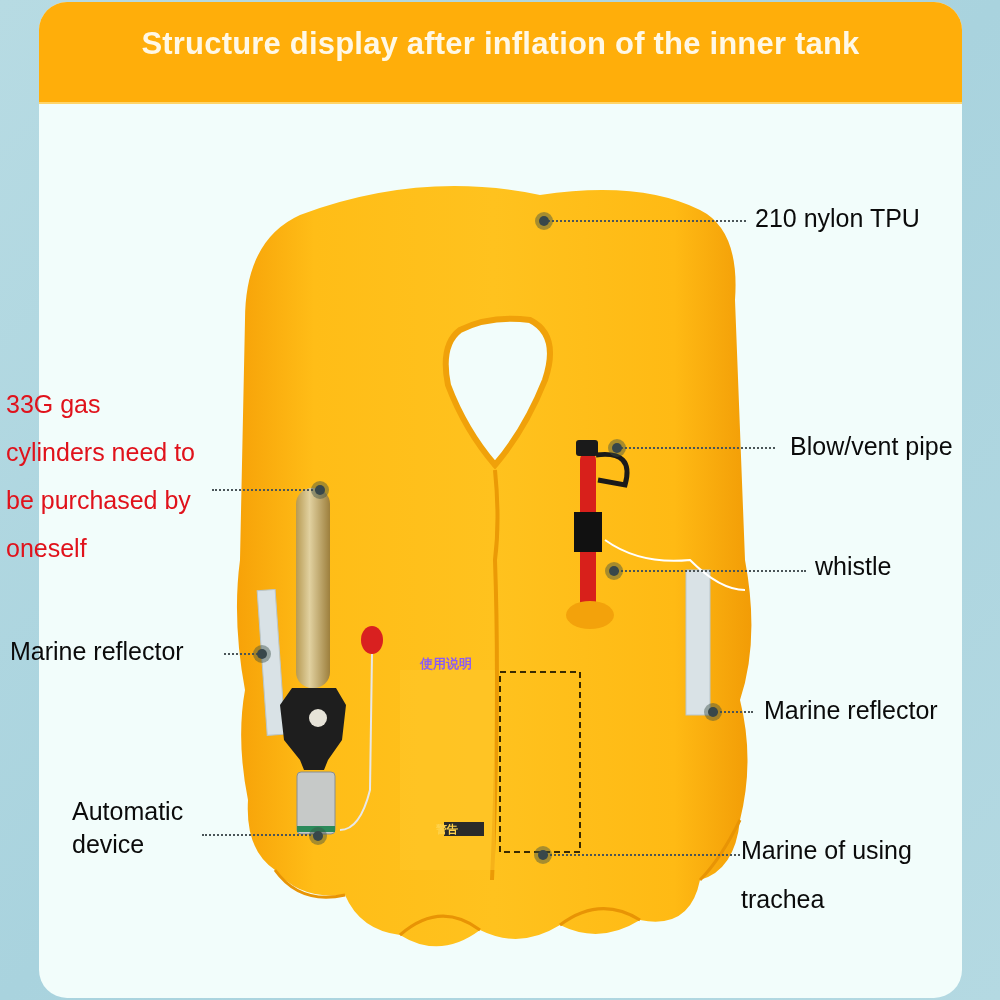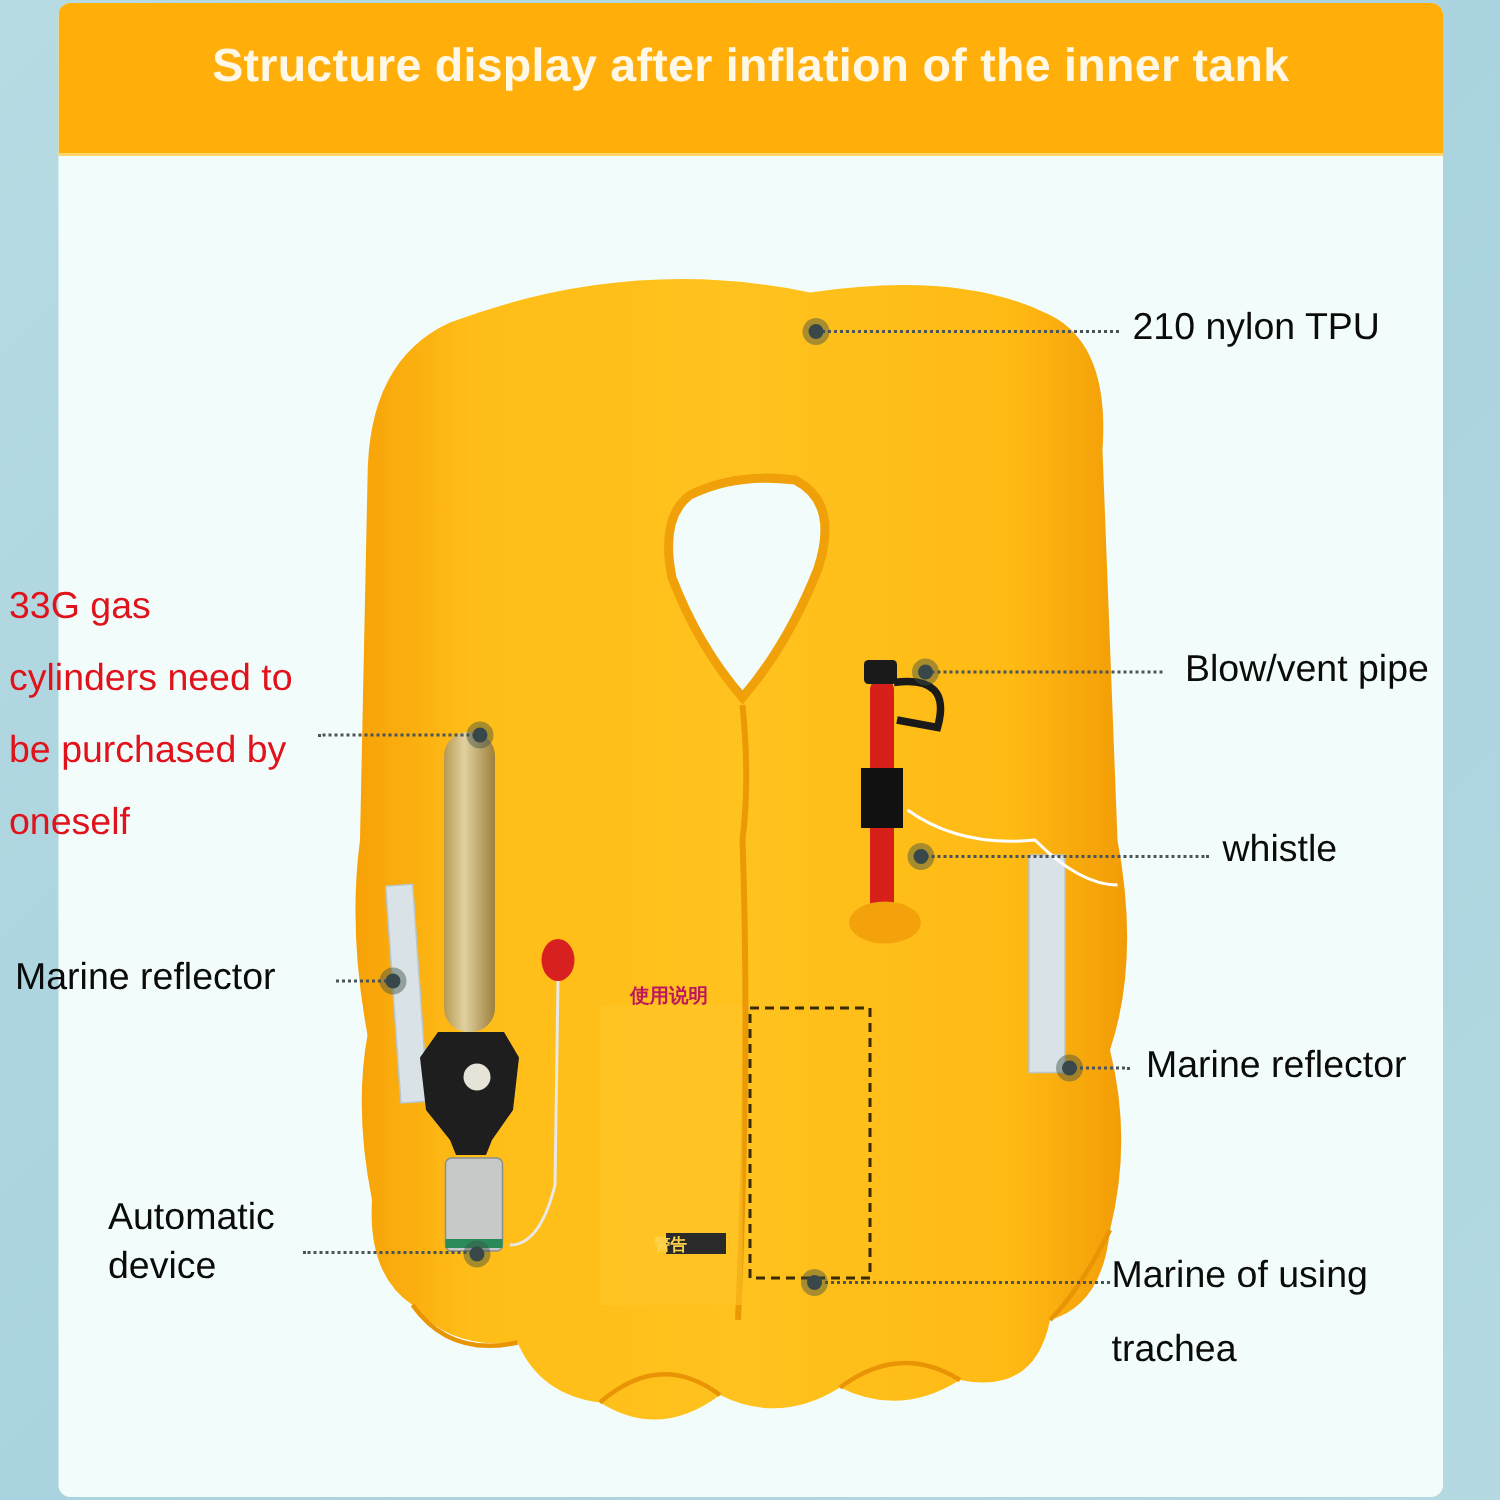--- a/index.html
+++ b/index.html
@@ -3,21 +3,21 @@
 <meta charset="utf-8">
 <style>
   html, body { margin:0; padding:0; }
   body {
     width:1000px; height:1000px; position:relative; overflow:hidden;
     background: linear-gradient(135deg, #b7dbe3 0%, #a9d3de 50%, #b4d9e2 100%);
     font-family: "Liberation Sans", "DejaVu Sans", sans-serif;
   }
   .card {
     position:absolute; left:39px; top:2px; width:923px; height:996px;
-    background:#f2fdfb; border-radius:8px; overflow:hidden;
+    background:#f2fdfb; border-radius:28px; overflow:hidden;
   }
   .header {
     position:absolute; left:0; top:0; width:100%; height:100px;
     background:#ffae0a;
     border-bottom:2px solid #ffd56a;
   }
   .title {
     position:absolute; left:0; right:0; top:24px; text-align:center;
     color:#fff8e6; font-weight:bold; font-size:31px; letter-spacing:0.2px;
   }
@@ -33,21 +33,21 @@
   .line {
     position:absolute; height:0; border-top:2px dotted #4b5558;
   }
   .label {
     position:absolute; font-weight:normal; font-size:25px; color:#0b0b0b;
     white-space:nowrap; line-height:48px;
   }
   .label.red { color:#e0121b; }
   .vest-text {
     position:absolute; font-family:"DejaVu Sans", sans-serif; font-size:13px;
-    color:#be185d; font-weight:bold;
+    color:#8b5cf6; font-weight:bold;
   }
 </style>
 </head>
 <body>
 
 <div class="card">
   <div class="header">
     <div class="title">Structure display after inflation of the inner tank</div>
   </div>
 </div>

